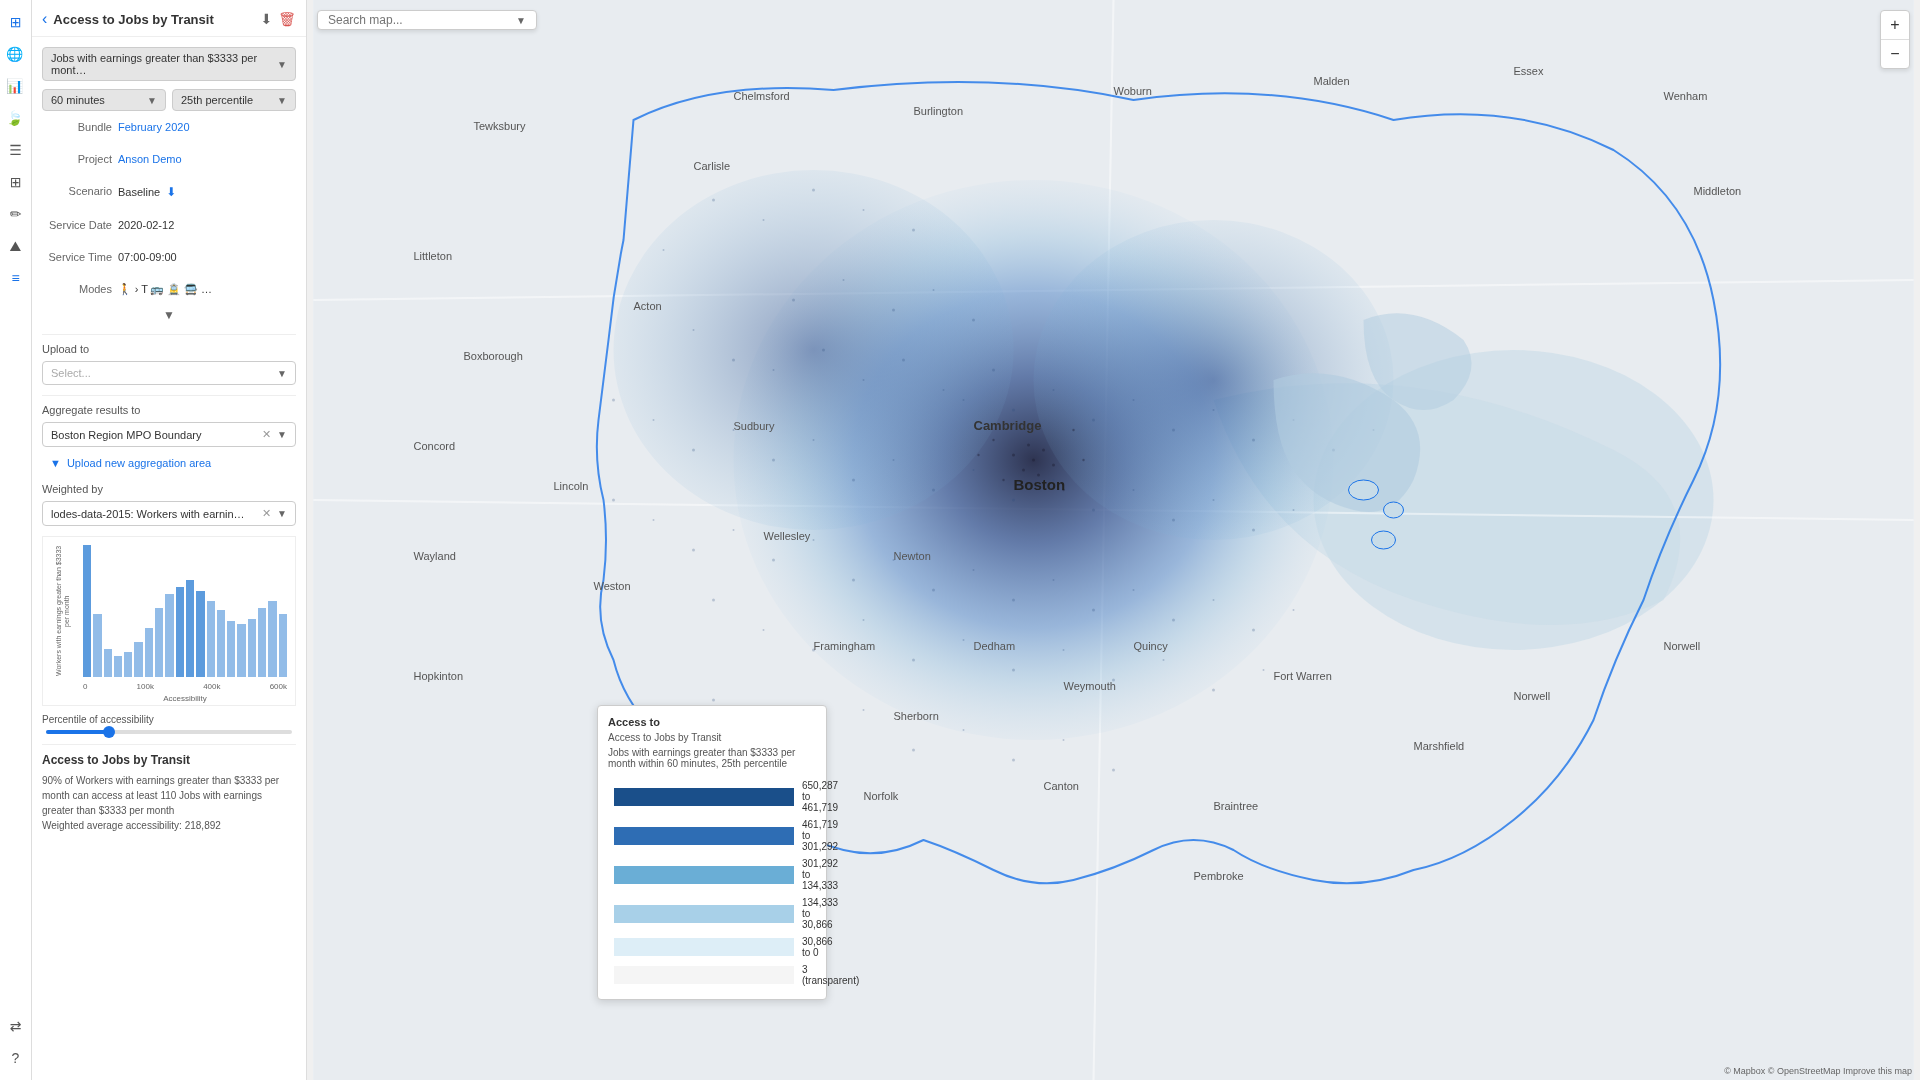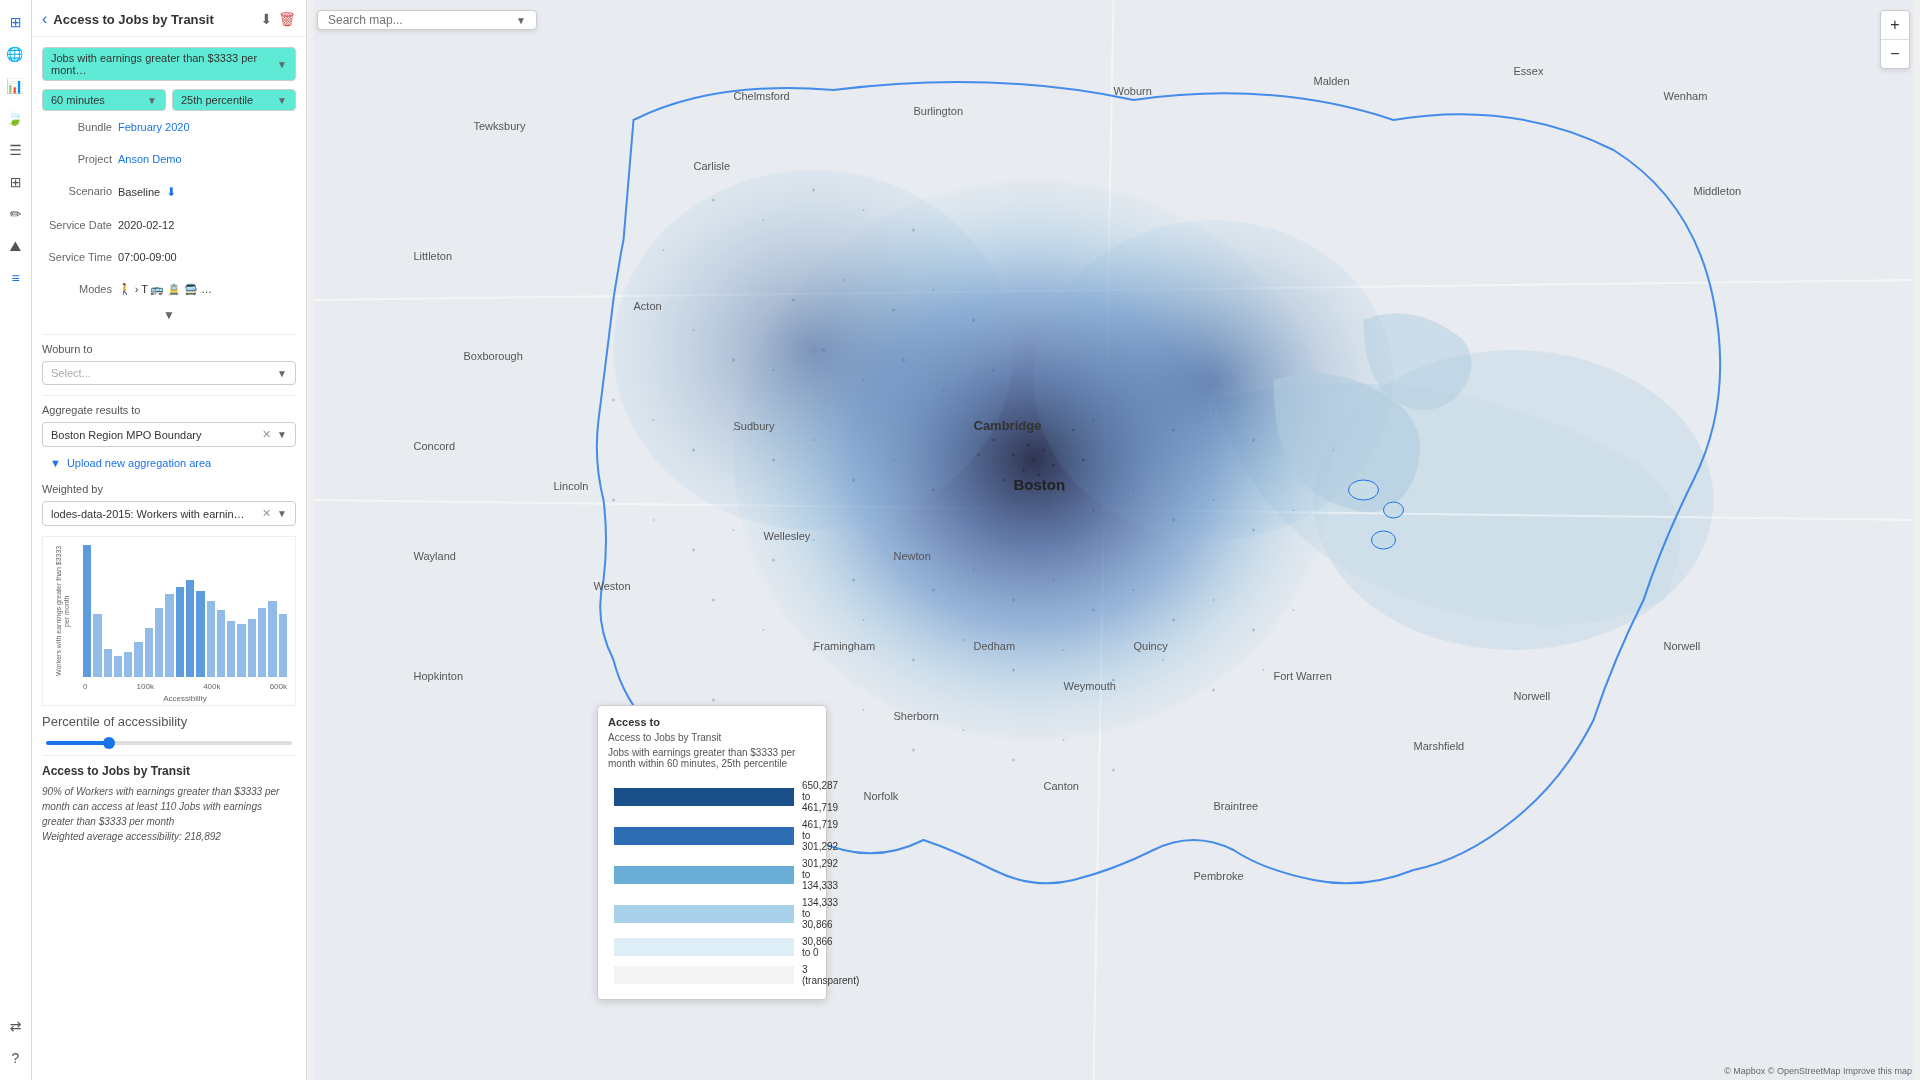--- a/index.html
+++ b/index.html
@@ -74,21 +74,21 @@
     .panel-content { padding: 10px; }
 
     
     .dropdown {
       display: flex;
       align-items: center;
       border: 1px solid #ccc;
       border-radius: 4px;
       padding: 4px 8px;
       cursor: pointer;
-      background: #5eead4;
+      background: #e5e5e5;
       font-size: 11px;
       color: #333;
     }
     .dropdown .dropdown-arrow { margin-left: auto; color: #666; font-size: 10px; }
 
     .main-dropdown {
       width: 100%;
       margin-bottom: 8px;
     }
 
@@ -228,21 +228,21 @@
       bottom: 2px;
       left: 40px;
       right: 8px;
       text-align: center;
       font-size: 8px;
       color: #666;
     }
 
     
     .percentile-section { margin-bottom: 10px; }
-    .percentile-label { font-size: 13px; color: #555; margin-bottom: 12px; }
+    .percentile-label { font-size: 10px; color: #555; margin-bottom: 5px; }
     .slider-container { padding: 0 4px; }
     .slider {
       width: 100%;
       height: 4px;
       background: #ddd;
       border-radius: 2px;
       position: relative;
     }
     .slider-fill {
       height: 100%;
@@ -444,21 +444,21 @@
         <span class="info-label">Modes</span>
         <span class="info-value modes-row">
           <span>🚶 › T 🚌 🚊 🚍 …</span>
         </span>
       </div>
 
       <div class="expand-btn">▼</div>
 
       <div class="section-divider"></div>
 
-      <div class="section-label">Woburn to</div>
+      <div class="section-label">Upload to</div>
       <div class="select-dropdown">
         <span>Select...</span>
         <span style="margin-left:auto; font-size:10px; color:#666;">▼</span>
       </div>
 
       <div class="section-divider"></div>
 
       <div class="section-label">Aggregate results to</div>
       <div class="aggregate-dropdown">
         <span>Boston Region MPO Boundary</span>
@@ -518,21 +518,21 @@
         <div class="slider-container">
           <div class="slider">
             <div class="slider-fill"></div>
             <div class="slider-thumb"></div>
           </div>
         </div>
       </div>
 
       <div class="access-section">
         <div class="access-title">Access to Jobs by Transit</div>
-        <div class="access-description" style="white-space:pre-line;font-style:italic;">90% of Workers with earnings greater than $3333 per month can access at least 110 Jobs with earnings greater than $3333 per month
+        <div class="access-description" style="white-space:pre-line;">90% of Workers with earnings greater than $3333 per month can access at least 110 Jobs with earnings greater than $3333 per month
 Weighted average accessibility: 218,892</div>
       </div>
     </div>
   </div>
 
   <div class="map-container">
     
     <svg class="map-svg" viewBox="0 0 1600 1080" xmlns="http://www.w3.org/2000/svg">
 
       <rect width="1600" height="1080" fill="#e8f0f8"></rect>

